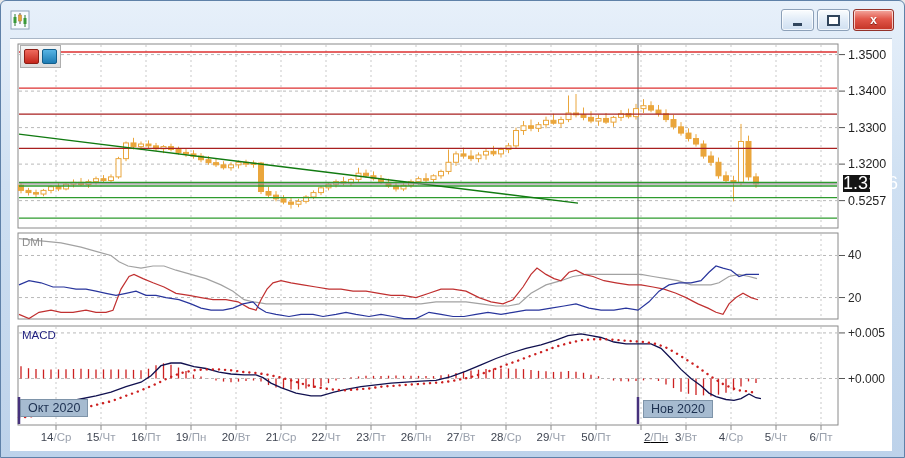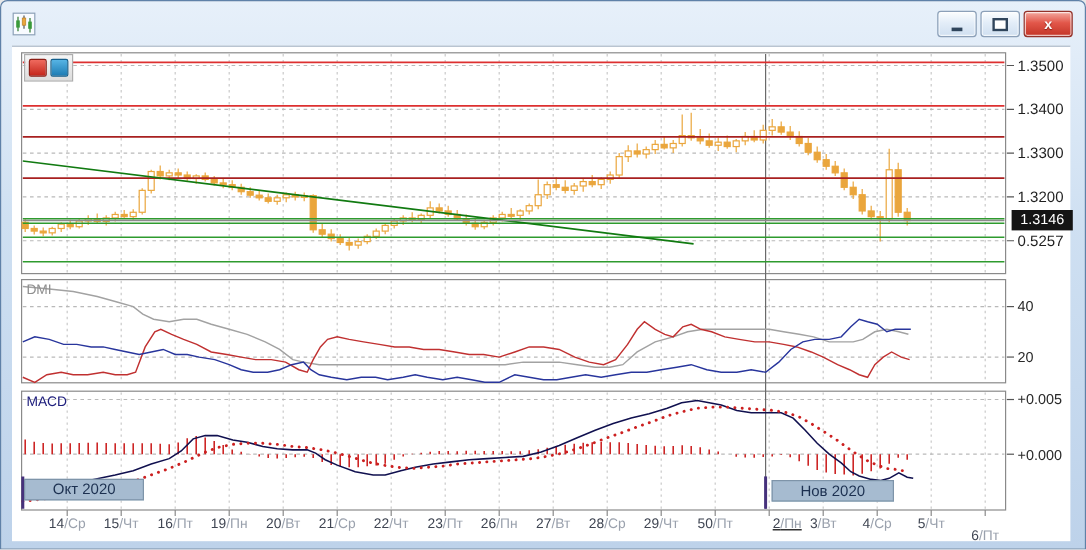--- a/index.html
+++ b/index.html
@@ -18,27 +18,27 @@
   .glyph-close{color:#fff;font-weight:bold;font-size:12px;text-shadow:0 1px 1px #7a1d14;line-height:1;}
   .panel-bg{position:absolute;left:9px;top:37px;width:882px;height:412px;background:#ffffff;border-top:1px solid #a9b6c6;}
   .stage{position:absolute;left:0;top:0;width:903px;height:456px;}
   svg.canvas{position:absolute;left:0;top:0;}
   .mini-toolbar{position:absolute;left:19px;top:44px;height:21px;background:linear-gradient(#f6f6f6,#dcdcdc);
     border:1px solid #aeaeae;display:flex;align-items:center;gap:3px;padding:0 3px;}
   .tool-btn{width:13px;height:13px;border-radius:2px;cursor:pointer;}
   .tool-btn.red{background:linear-gradient(#ef6a5e,#c4261b);border:1px solid #8c1d14;}
   .tool-btn.blue{background:linear-gradient(#57b4e4,#1d7cb4);border:1px solid #135f8c;}
   .price-tick{position:absolute;left:847px;width:50px;font-size:12.5px;color:#1f1f1f;}
-  .price-badge{position:absolute;left:842px;width:51px;height:17px;background:#141414;color:#ffffff;
-    font-size:12px;text-align:center;line-height:17px;}
+  .price-badge{position:absolute;left:842px;width:27px;height:17px;background:#141414;color:#ffffff;
+    font-size:18px;text-align:center;line-height:17px;}
   .ind-tick{position:absolute;left:847px;width:52px;font-size:12px;color:#2a2a2a;}
   .pane-label{position:absolute;left:21px;font-size:11.5px;}
   .pane-label.dmi{top:235px;color:#8f8f8f;}
   .pane-label.macd{top:328px;color:#20207e;}
-  .month-badge{position:absolute;height:16px;line-height:16px;padding:0 23px;background:#a6bbd0;
+  .month-badge{position:absolute;height:16px;line-height:16px;padding:0 7px;background:#a6bbd0;
     border:1px solid #7e94a9;color:#1c3050;font-size:12.5px;}
   .date-label{position:absolute;top:430px;width:46px;text-align:center;font-size:11.5px;white-space:nowrap;}
   .date-label .num{color:#3f4552;}
   .date-label .dow{color:#9aa1ad;}
 </style>
 </head>
 <body>
 
 <div class="window">
   <div class="titlebar">
@@ -527,16 +527,16 @@
         <div class="date-label" style="left: 347px; top: 430px;"><span class="num">23</span><span class="dow">/Пт</span></div>
         <div class="date-label" style="left: 392px; top: 430px;"><span class="num">26</span><span class="dow">/Пн</span></div>
         <div class="date-label" style="left: 437px; top: 430px;"><span class="num">27</span><span class="dow">/Вт</span></div>
         <div class="date-label" style="left: 482px; top: 430px;"><span class="num">28</span><span class="dow">/Ср</span></div>
         <div class="date-label" style="left: 527px; top: 430px;"><span class="num">29</span><span class="dow">/Чт</span></div>
         <div class="date-label" style="left: 572px; top: 430px;"><span class="num">50</span><span class="dow">/Пт</span></div>
         <div class="date-label" style="left: 632px; top: 430px; text-decoration: underline;"><span class="num">2</span><span class="dow">/Пн</span></div>
         <div class="date-label" style="left: 662px; top: 430px;"><span class="num">3</span><span class="dow">/Вт</span></div>
         <div class="date-label" style="left: 707px; top: 430px;"><span class="num">4</span><span class="dow">/Ср</span></div>
         <div class="date-label" style="left: 752px; top: 430px;"><span class="num">5</span><span class="dow">/Чт</span></div>
-        <div class="date-label" style="left: 797px; top: 430px; margin-top: 10px;"><span class="num">6</span><span class="dow">/Пт</span></div>
+        <div class="date-label" style="left: 797px; top: 430px;"><span class="num">6</span><span class="dow">/Пт</span></div>
       </div>
   </div>
 </div>
 
 </body></html>

